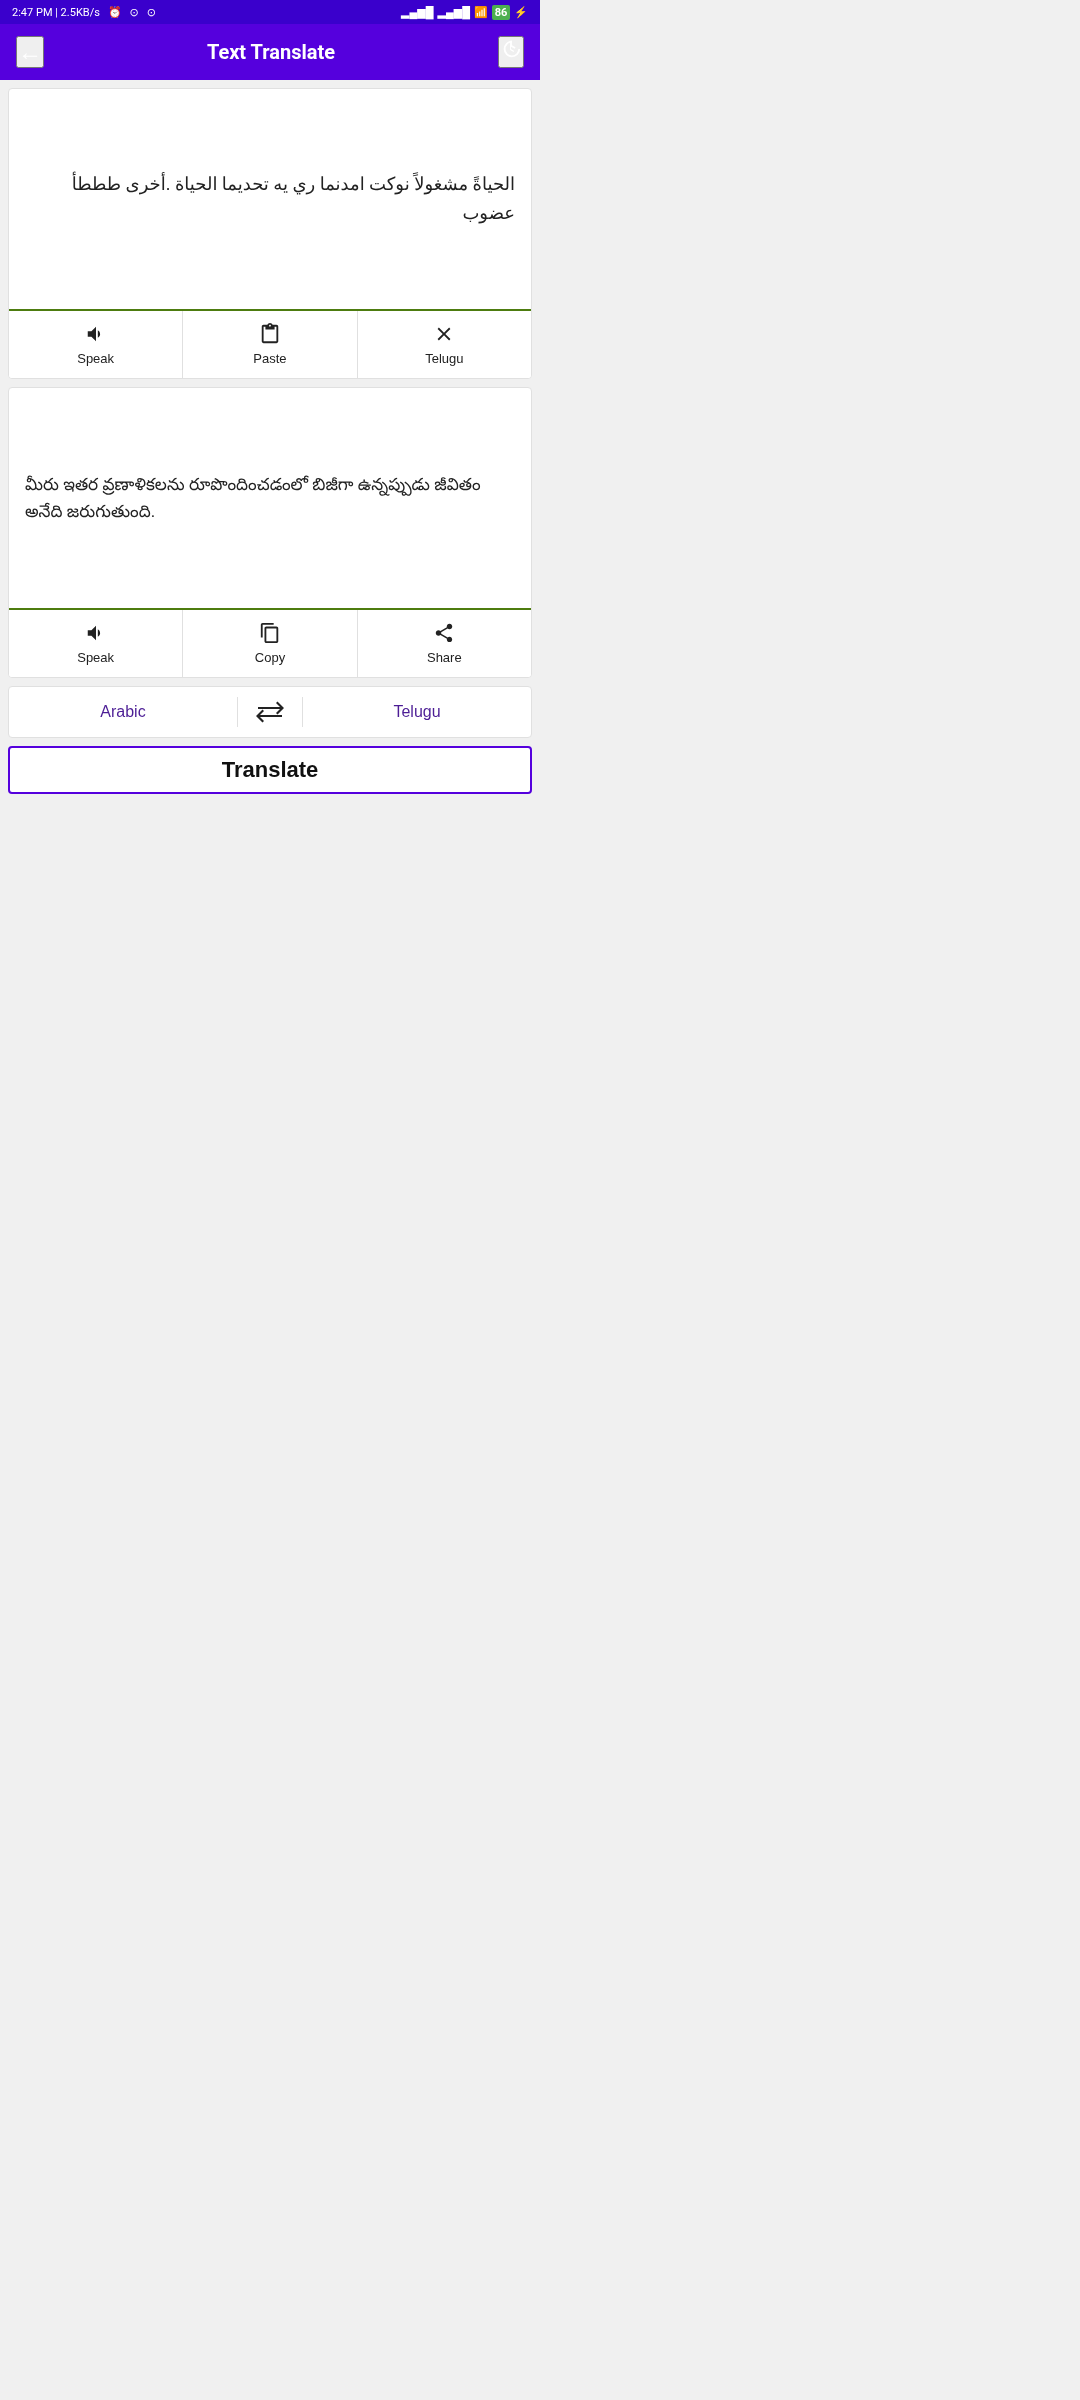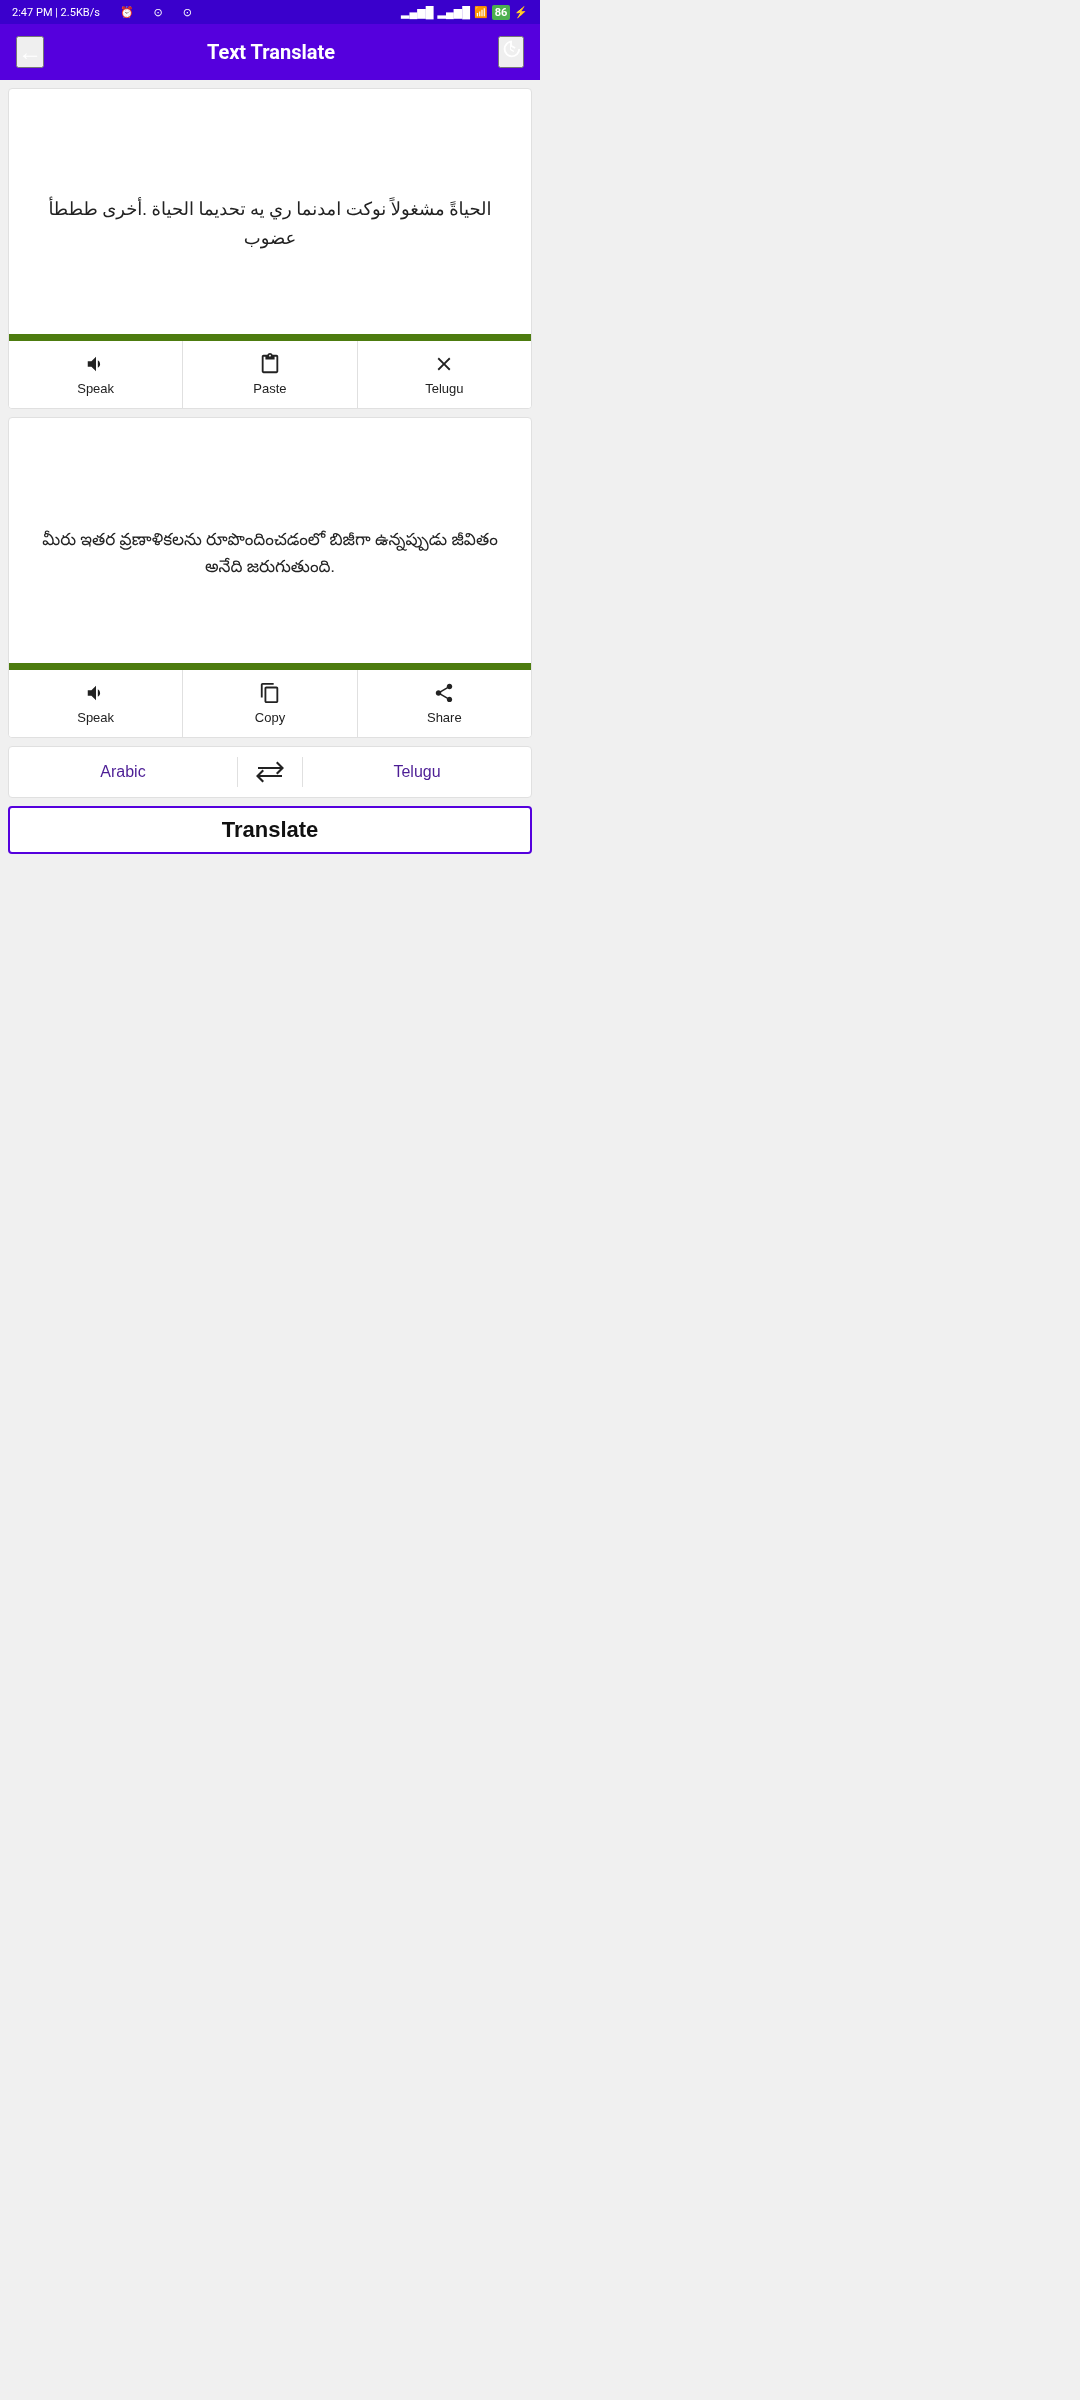--- a/index.html
+++ b/index.html
@@ -21,21 +21,21 @@
       font-size: 11px;
       padding: 4px 12px;
       display: flex;
       align-items: center;
       justify-content: space-between;
       height: 24px;
     }
     .status-left {
       display: flex;
       align-items: flex-end;
-      gap: 20px;
+      gap: 8px;
     }
     .status-right {
       display: flex;
       align-items: center;
       gap: 4px;
     }
     .battery-box {
       background: #4caf50;
       color: white;
       font-size: 11px;
@@ -88,37 +88,35 @@
 
     .text-area {
       min-height: 220px;
       padding: 20px 16px;
       font-size: 17px;
       line-height: 1.6;
       color: #222;
       display: flex;
       align-items: center;
       justify-content: center;
-      text-align: center;
-      margin-top: 25px;
     }
 
     .text-area.arabic {
       direction: rtl;
       font-size: 18px;
     }
 
     .text-area.telugu {
       direction: ltr;
       font-size: 17px;
     }
 
     .action-buttons {
       display: flex;
-      border-top: 7px solid #4d7c0f;
+      border-top: 2px solid #4d7c0f;
     }
 
     .action-btn {
       flex: 1;
       display: flex;
       flex-direction: column;
       align-items: center;
       justify-content: center;
       padding: 12px 8px;
       background: white;

